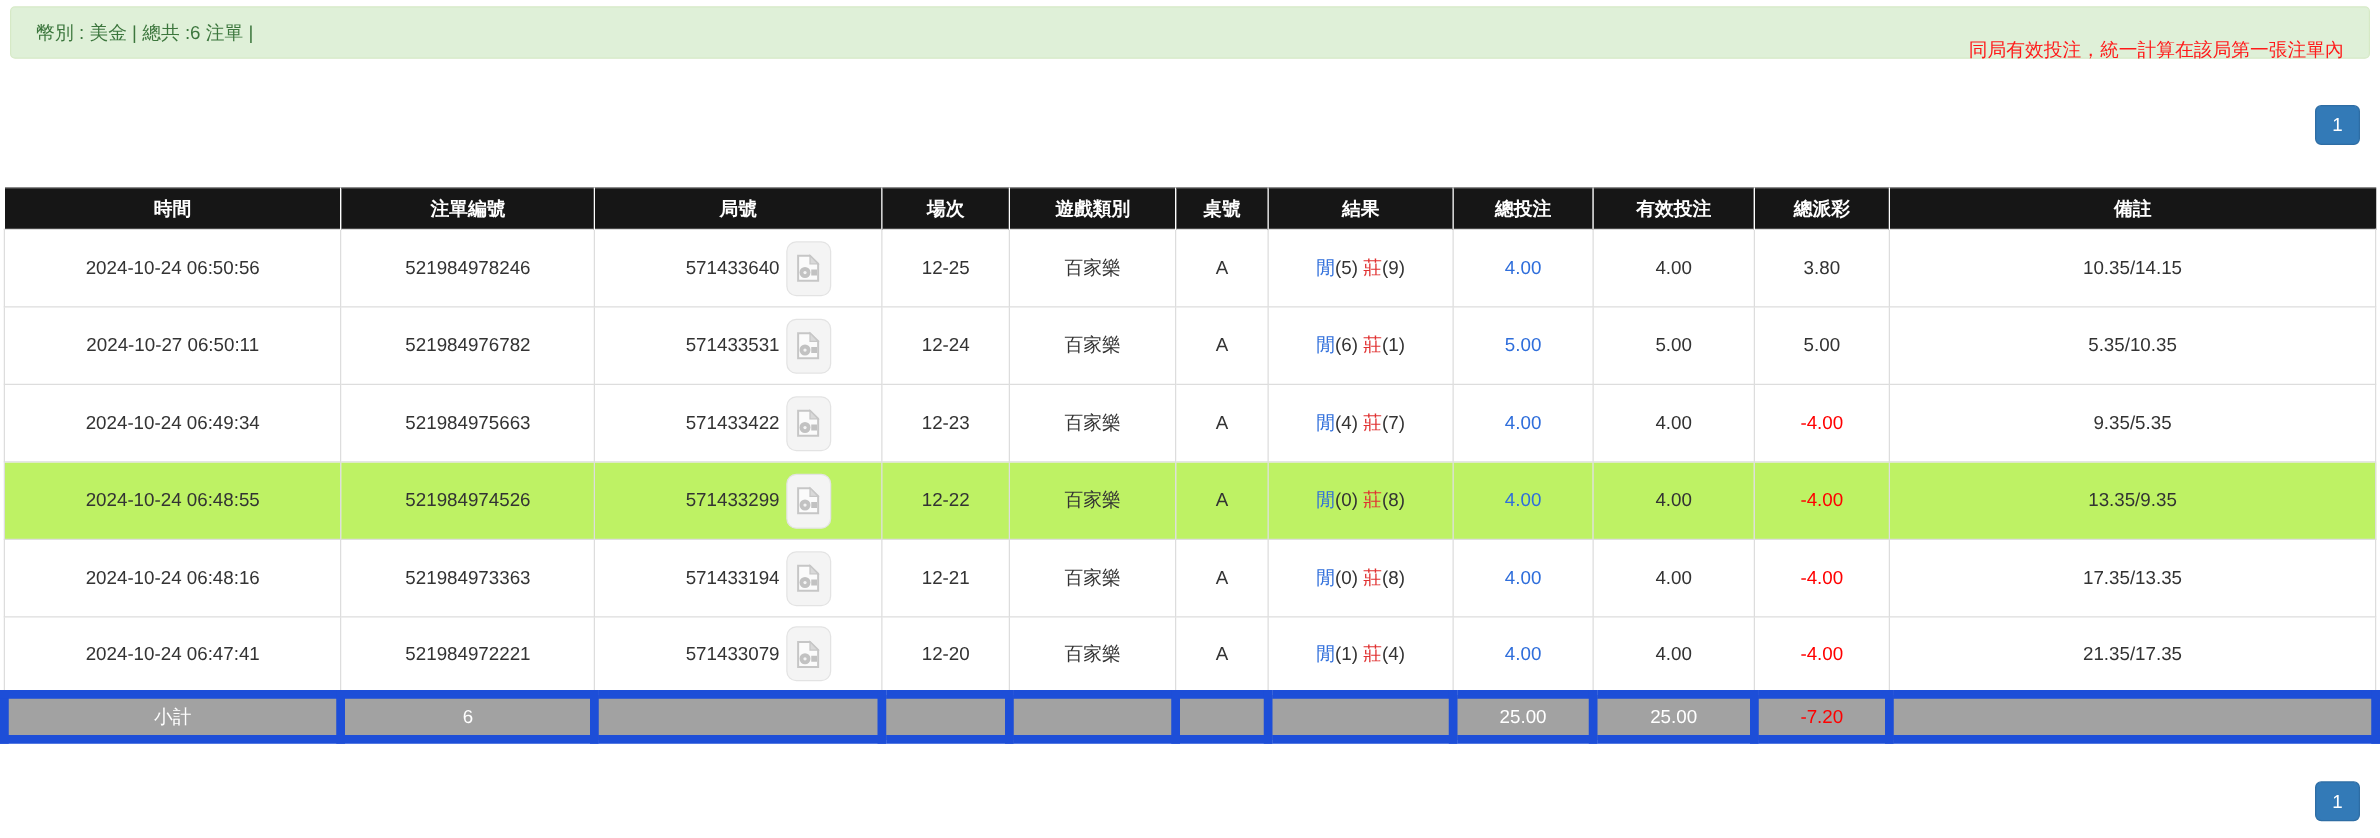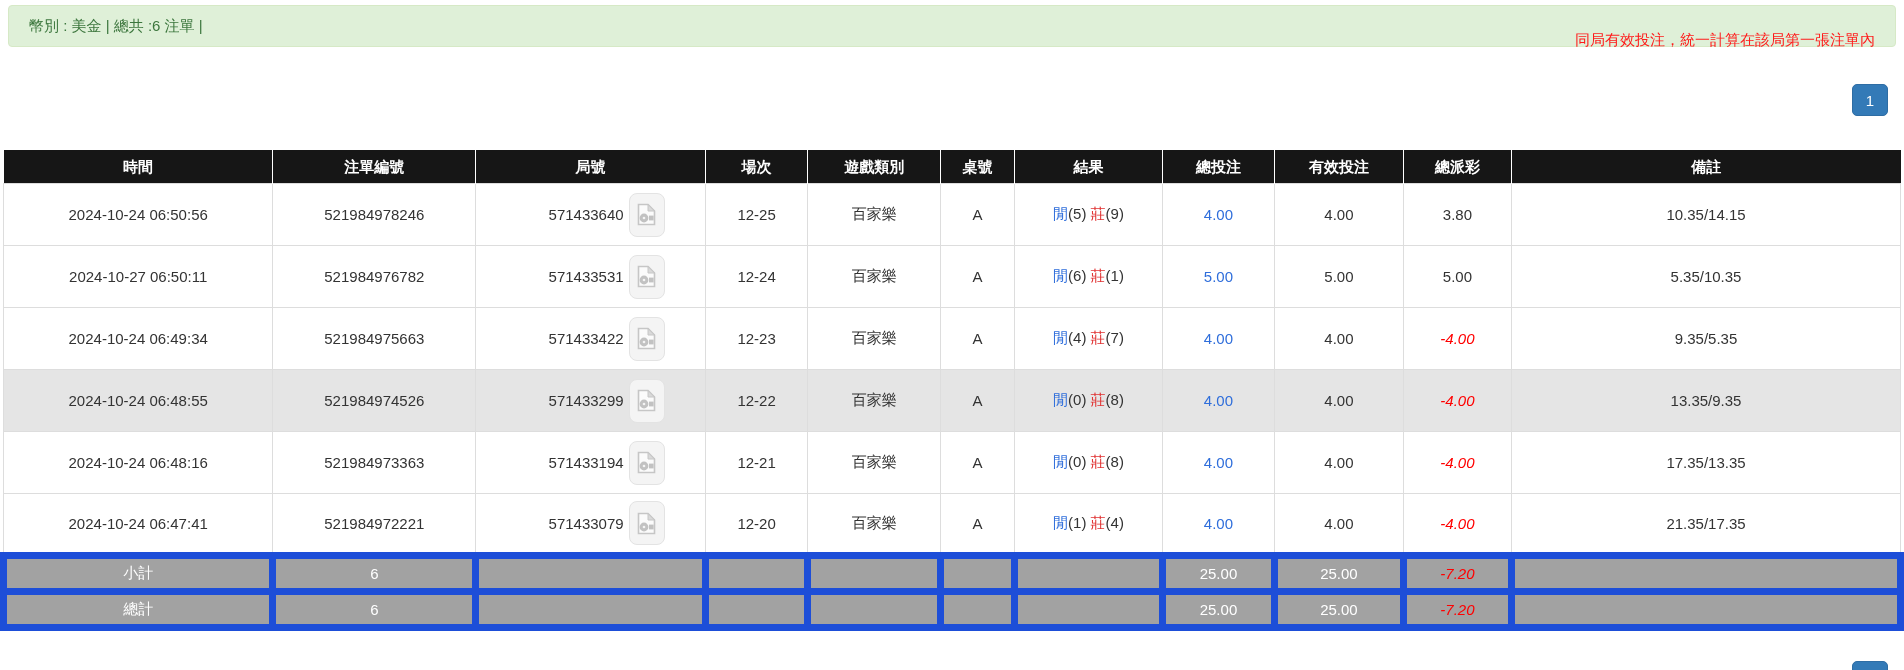--- a/index.html
+++ b/index.html
@@ -33,30 +33,30 @@
   thead th {
     background:#161616; color:#fff; font-weight:bold; font-size:15px;
     height:33px; border-right:1px solid #fff; border-top:1px solid #161616;
   }
   thead th:last-child { border-right:none; }
   tbody td {
     text-align:center; vertical-align:middle;
     font-size:15px; color:#333; height:62px;
     border:1px solid #ddd; background:#fff;
   }
-  tr.highlight td { background:#e5e5e5; }
+  tr.highlight td { background:#bef264; }
   tr.summary td {
     background:#a2a2a2; color:#fff; height:36px;
     border:7px solid #1d4ed8; font-size:15px;
   }
   .link { color:#2f6edb; cursor:pointer; text-decoration:none; }
   .res-p { color:#2f6edb; }
   .res-b { color:#e03131; }
   .res-n { color:#333; }
-  .neg { color:#ff0000;font-style:italic; }
+  .neg { color:#ff0000; }
   tr.summary .neg { color:#ff0000; }
 
   .round-wrap { display:flex; align-items:center; justify-content:center; gap:5px;padding-left:32px; }
   .video-btn {
     width:36px; height:44px; border-radius:8px;
     background:#f4f4f4; border:1px solid #e3e3e3;
     display:inline-flex; align-items:center; justify-content:center;
     cursor:pointer; flex:0 0 auto;
   }
 </style>
@@ -292,33 +292,20 @@
         <td></td>
         <td></td>
         <td></td>
         <td></td>
         <td>25.00</td>
         <td>25.00</td>
         <td class="neg">-7.20</td>
         <td></td>
       </tr>
 
-      <tr class="summary">
-        <td>總計</td>
-        <td>6</td>
-        <td></td>
-        <td></td>
-        <td></td>
-        <td></td>
-        <td></td>
-        <td>25.00</td>
-        <td>25.00</td>
-        <td class="neg">-7.20</td>
-        <td></td>
-      </tr>
 
     </tbody>
   </table>
 
   <div class="pager pager-bottom">
     <div class="page-btn">1</div>
   </div>
 
 </div>
 

